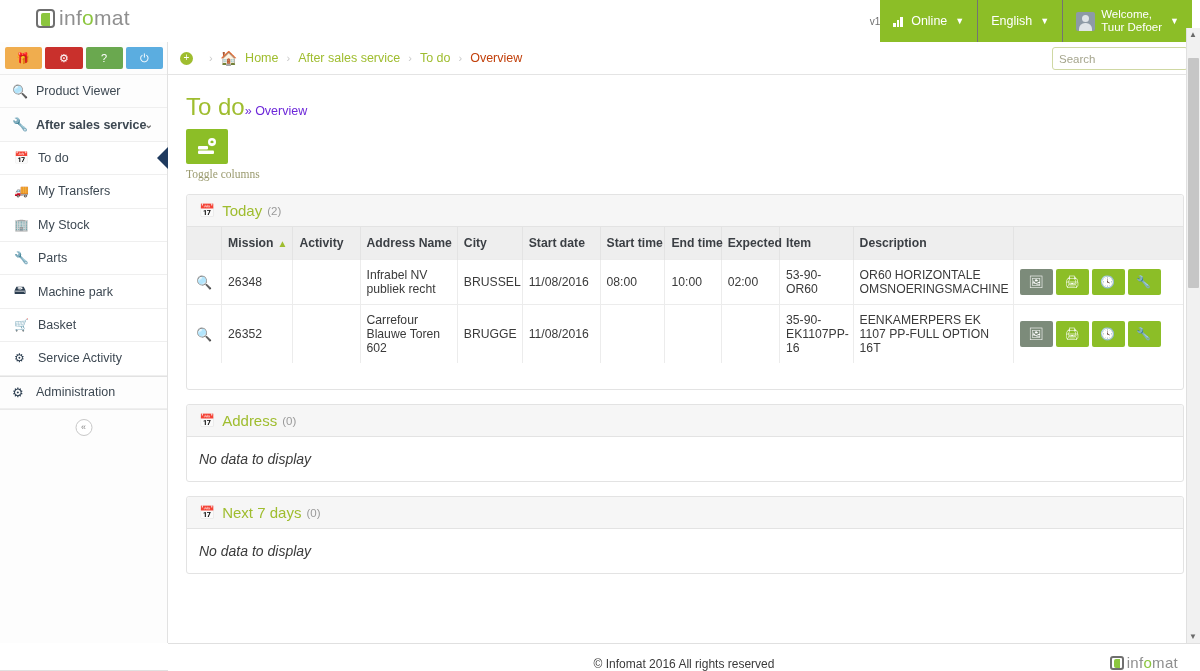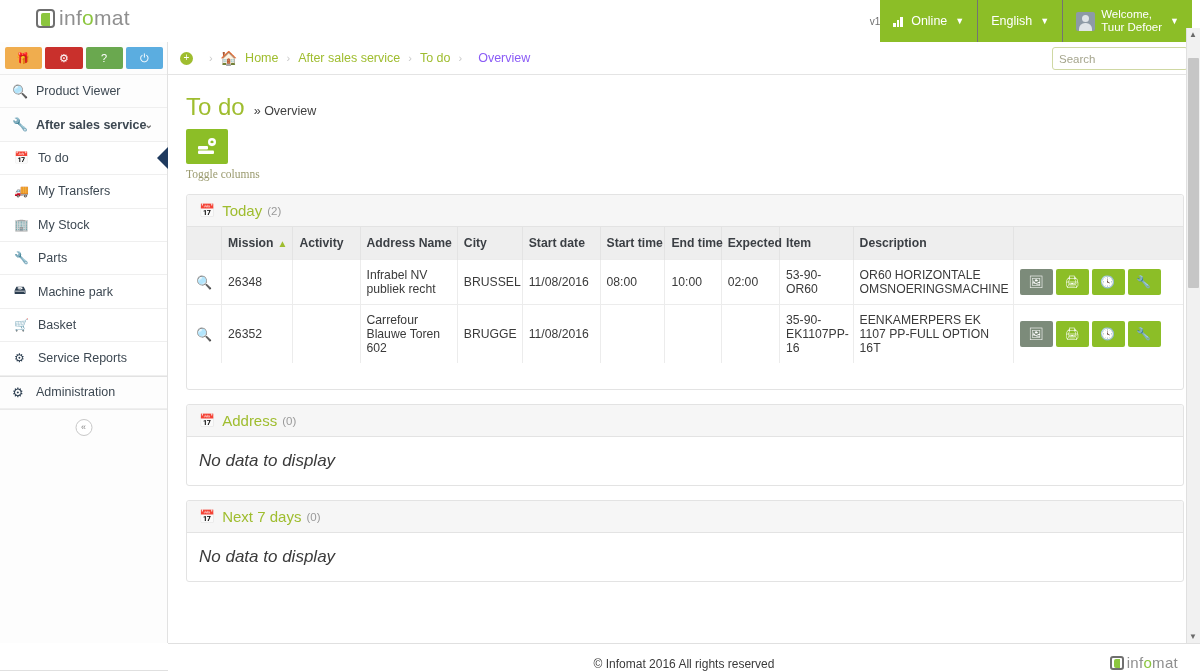--- a/index.html
+++ b/index.html
@@ -108,53 +108,53 @@
     height:33px; border-bottom:1px solid #e4e4e4; display:flex; align-items:center;
     padding:0 12px; position:relative; background:#fff;
   }
   .crumb-plus {
     width:13px;height:13px;border-radius:50%;background:#9fbd2f;color:#fff;font-size:10px;
     display:flex;align-items:center;justify-content:center;margin-right:8px;cursor:pointer; line-height:1;
   }
   .sepc { color:#c9c9c9; margin:0 8px; font-size:11px; }
   .home-ico { color:#3b4650; font-size:14px; margin-right:7px; }
   .crumb { font-size:12.5px; color:#9fbd2f; cursor:pointer; }
-  .crumb.cur { color:#8b5cf6; cursor:default;margin-left:8px; }
+  .crumb.cur { color:#c2410c; cursor:default; }
   .searchbox {
     position:absolute; right:12px; top:5px; width:136px; height:23px;
     border:1px solid #cfd8a3; border-radius:3px; display:flex; align-items:center;
     padding:0 6px; background:#fff;
   }
   .searchbox input {
     border:none; outline:none; flex:1; font-size:11.5px; color:#9a9a82;
     font-family:"Liberation Sans",sans-serif; background:transparent;
   }
   .searchbox input::placeholder { color:#a5a58d; }
 
   .page { padding:18px 16px 0 18px; height:568px; overflow:hidden; position:relative;}
   .ptitle { font-size:24px; color:#9fbd2f; font-weight:300; display:flex; align-items:baseline; }
-  .ptitle .sub { font-size:12.5px; color:#404040; margin-left:9px; }
+  .ptitle .sub { font-size:12.5px; color:#6d28d9; }
 
   .toggle-wrap { margin-top:8px; width:46px; text-align:center;font-family:Liberation Serif, serif; }
   .toggle-btn {
     width:42px;height:35px;background:#8cbe27;border-radius:2px;display:flex;
     align-items:center;justify-content:center;cursor:pointer;
   }
   .toggle-lbl { font-size:11.5px; color:#9a9a6e; margin-top:4px; white-space:nowrap; text-align:left;}
 
   .panel { border:1px solid #e3e3e3; border-radius:3px; margin-top:14px; background:#fff; }
   .panel-hd {
     background:#f6f6f6; border-bottom:1px solid #e3e3e3; height:32px;
     display:flex; align-items:center; padding:0 12px; border-radius:3px 3px 0 0;
   }
   .panel-hd .cal { color:#9fbd2f; margin-right:7px; font-size:13px; }
   .panel-hd .ttl { color:#9fbd2f; font-size:15px; }
   .panel-hd .cnt { color:#9a9a9a; font-size:11.5px; margin-left:5px; }
   .panel-bd { padding:0; }
-  .nodata { font-style:italic; font-size:17px; color:#3b3b3b; padding:14px 12px; }
+  .nodata { font-style:italic; font-size:14px; color:#3b3b3b; padding:14px 12px; }
 
   table { width:100%; border-collapse:collapse; table-layout:fixed; }
   thead th {
     background:#eeeeee; font-size:12.2px; color:#3b3f44; text-align:left;
     padding:9px 6px; border-right:1px solid #e3e3e3; font-weight:bold; white-space:nowrap;
   }
   thead th:last-child { border-right:none; }
   tbody td {
     font-size:12.2px; color:#3a3a3a; padding:8px 6px; border-top:1px solid #ececec;
     border-right:1px solid #ececec; vertical-align:middle;
@@ -275,21 +275,21 @@
         <div class="mitem sub">
           <span class="mico">🖴</span>
           <span>Machine park</span>
         </div>
         <div class="mitem sub">
           <span class="mico">🛒</span>
           <span>Basket</span>
         </div>
         <div class="mitem sub">
           <span class="mico">⚙</span>
-          <span>Service Reports</span>
+          <span>Service Activity</span>
         </div>
         <div class="mitem sep-top">
           <span class="mico">⚙</span>
           <span>Administration</span>
         </div>
       </div>
 
       <div class="collapse-row">
         <div class="collapse-btn">«</div>
       </div>

